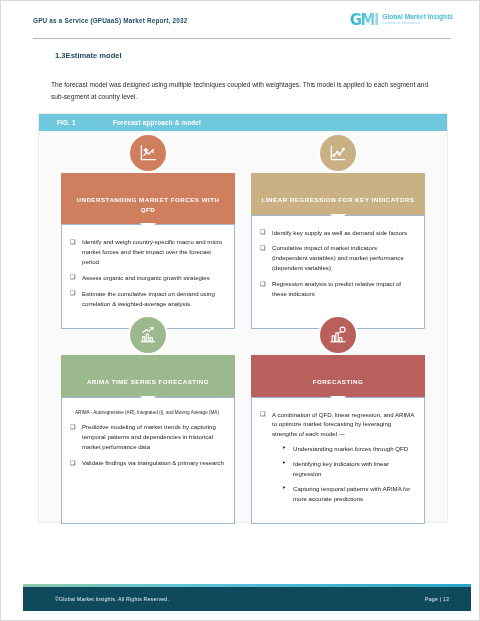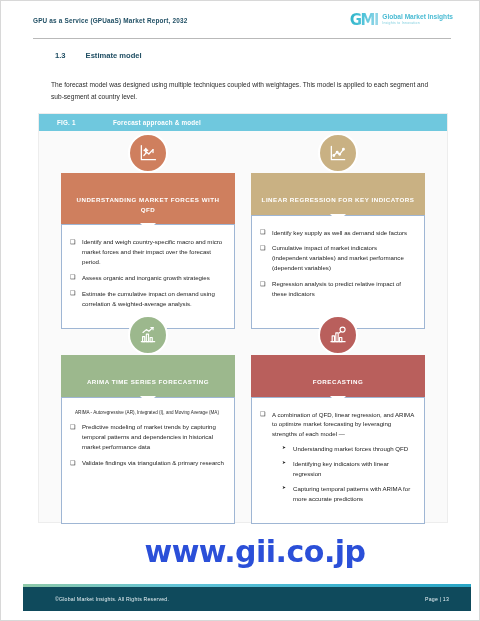--- a/index.html
+++ b/index.html
@@ -44,21 +44,21 @@
   }
   .hrule {
     position: absolute; left: 32px; top: 37px; width: 418px; height: 1px;
     background: #b9b9b9;
   }
 
   
   .sec-head {
     position: absolute; left: 54px; top: 50px;
     font-size: 7.6px; font-weight: bold; color: #1f4e63;
-    display: flex; gap: 20px;
+    display: flex; gap: 0;
   }
   .intro {
     position: absolute; left: 50px; top: 78px; width: 390px;
     font-size: 6.6px; line-height: 1.85; color: #2b2b2b; text-align: left;
   }
 
   
   .fig-wrap {
     position: absolute; left: 37px; top: 112px; width: 410px; height: 410px;
     background: #fafafa; border: 1px solid #ededed;
@@ -258,21 +258,20 @@
                 <li>Capturing temporal patterns with ARIMA for more accurate predictions</li>
               </ul>
             </li>
           </ul>
         </div>
       </div>
 
     </div>
   </div>
 
-  <div class="watermark">www.gii.co.jp</div>
 
   <div class="foot-accent"></div>
   <div class="footer">
     <span>©Global Market Insights. All Rights Reserved.</span>
     <span>Page | 13</span>
   </div>
 
 </div>
 
 </body></html>

